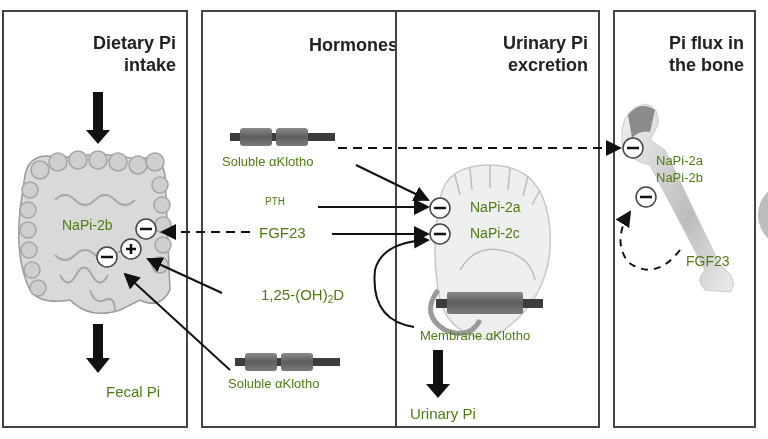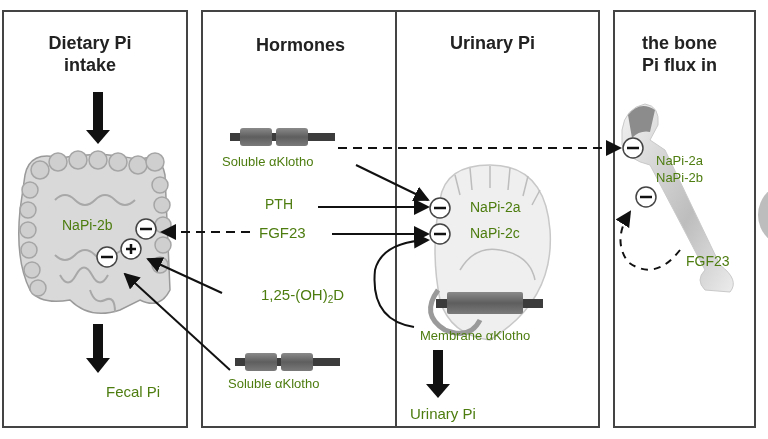--- a/index.html
+++ b/index.html
@@ -1,43 +1,44 @@
 <!DOCTYPE html>
 <html><head>
 <meta charset="utf-8">
 <style>
   html,body{margin:0;padding:0;background:#fff;}
   body{width:768px;height:439px;position:relative;overflow:hidden;font-family:"Liberation Sans",sans-serif;}
   .panel{position:absolute;border:2px solid #444;box-sizing:border-box;background:#fff;}
-  .title{position:absolute;left:0;right:10px;text-align:center;font-weight:bold;font-size:18px;color:#222;line-height:22px;}
+  .title{position:absolute;left:0;right:10px;text-align:right;font-weight:bold;font-size:18px;color:#222;line-height:22px;}
   .lbl{position:absolute;font-weight:normal;color:#4d7c0f;white-space:nowrap;}
   svg{position:absolute;left:0;top:0;}
   .sub{font-size:10px;vertical-align:-3px;}
 </style>
 </head>
 <body>
 
 <div class="panel" style="left:2px;top:10px;width:186px;height:418px;">
   <div class="title" style="top:20px;">
     <div>Dietary Pi</div>
     <div>intake</div>
   </div>
 </div>
 <div class="panel" style="left:201px;top:10px;width:209px;height:418px;">
   <div class="title" style="top:22px;">Hormones</div>
 </div>
 <div class="panel" style="left:395px;top:10px;width:205px;height:418px;">
   <div class="title" style="top:20px;">
     <div>Urinary Pi</div>
+    <div>excretion</div>
   </div>
 </div>
 <div class="panel" style="left:613px;top:10px;width:143px;height:418px;">
   <div class="title" style="top:20px;">
+    <div>Pi flux in</div>
     <div>the bone</div>
-    <div>Pi flux in</div>
   </div>
 </div>
 
 <svg width="768" height="439" viewBox="0 0 768 439">
   <defs>
     <marker id="ah" markerWidth="8" markerHeight="8" refX="7" refY="4" orient="auto">
       <path d="M0,0 L8,4 L0,8 z" fill="#111"></path>
     </marker>
     <linearGradient id="kg" x1="0" y1="0" x2="0" y2="1">
       <stop offset="0" stop-color="#8a8a8a"></stop>
@@ -164,21 +165,21 @@
       <line x1="640" y1="197" x2="652" y2="197" stroke="#111" stroke-width="2.5"></line>
     </g>
 
   <circle cx="790" cy="215" r="32" fill="#bdbdbd"></circle>
 </svg>
 
 <div class="lbl" style="left:62px;top:217px;font-size:14px;">NaPi-2b</div>
 <div class="lbl" style="left:62px;top:383px;font-size:15px;margin-left:44px;">Fecal Pi</div>
 
 <div class="lbl" style="left:222px;top:154px;font-size:13px;">Soluble αKlotho</div>
-<div class="lbl" style="left:265px;top:196px;font-size:14px;">PTH</div>
+<div class="lbl" style="left:265px;top:196px;font-size:10px;">PTH</div>
 <div class="lbl" style="left:259px;top:224px;font-size:15px;">FGF23</div>
 <div class="lbl" style="left:233px;top:286px;font-size:15px;margin-left:28px;">
   <span>1,25-(OH)</span><span class="sub">2</span><span>D</span>
 </div>
 <div class="lbl" style="left:228px;top:376px;font-size:13px;">Soluble αKlotho</div>
 
 <div class="lbl" style="left:470px;top:199px;font-size:14px;">NaPi-2a</div>
 <div class="lbl" style="left:470px;top:225px;font-size:14px;">NaPi-2c</div>
 <div class="lbl" style="left:420px;top:320px;font-size:13px;margin-top:8px;">Membrane αKlotho</div>
 <div class="lbl" style="left:410px;top:405px;font-size:15px;">Urinary Pi</div>

